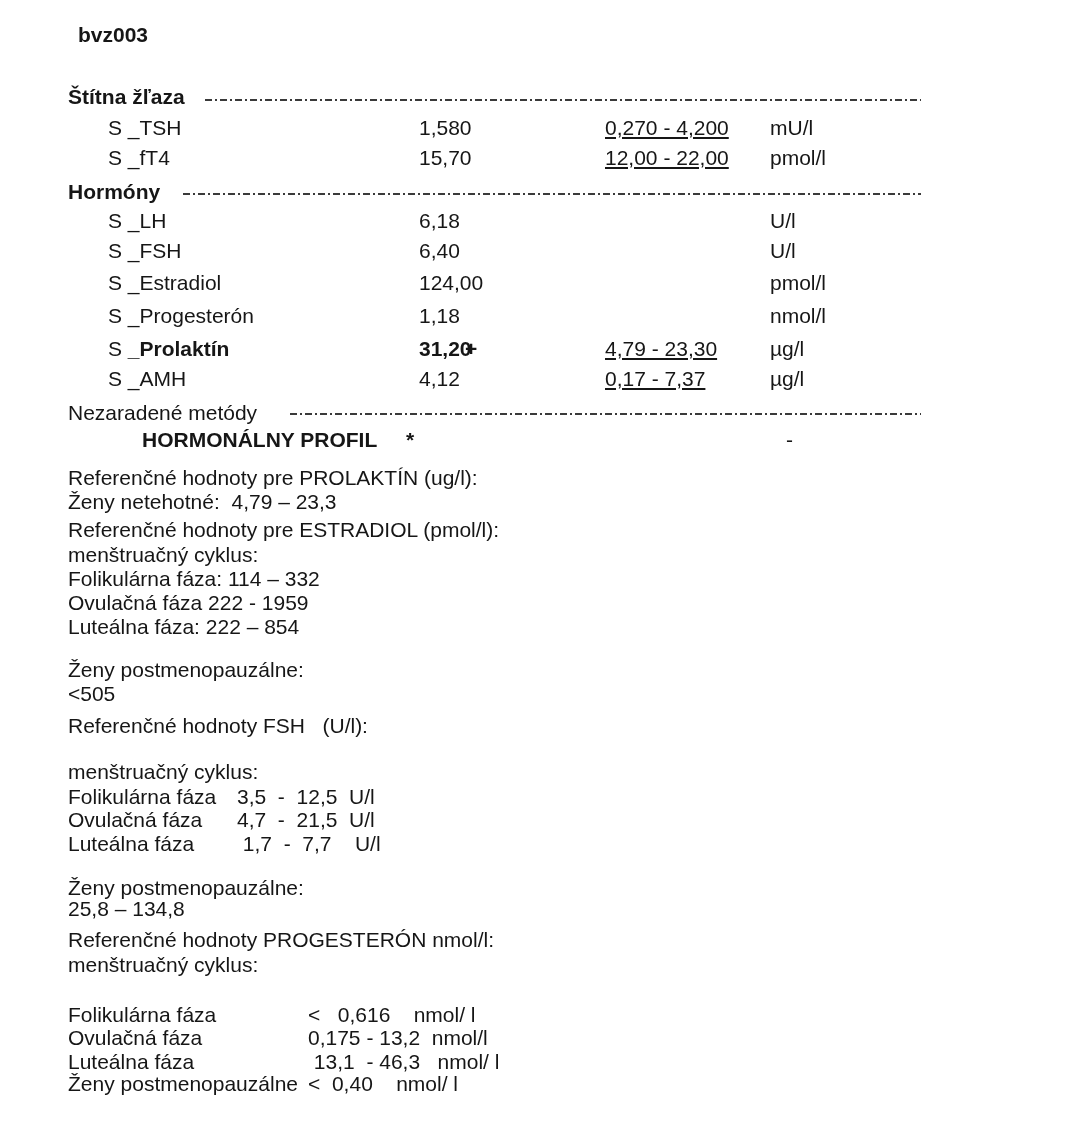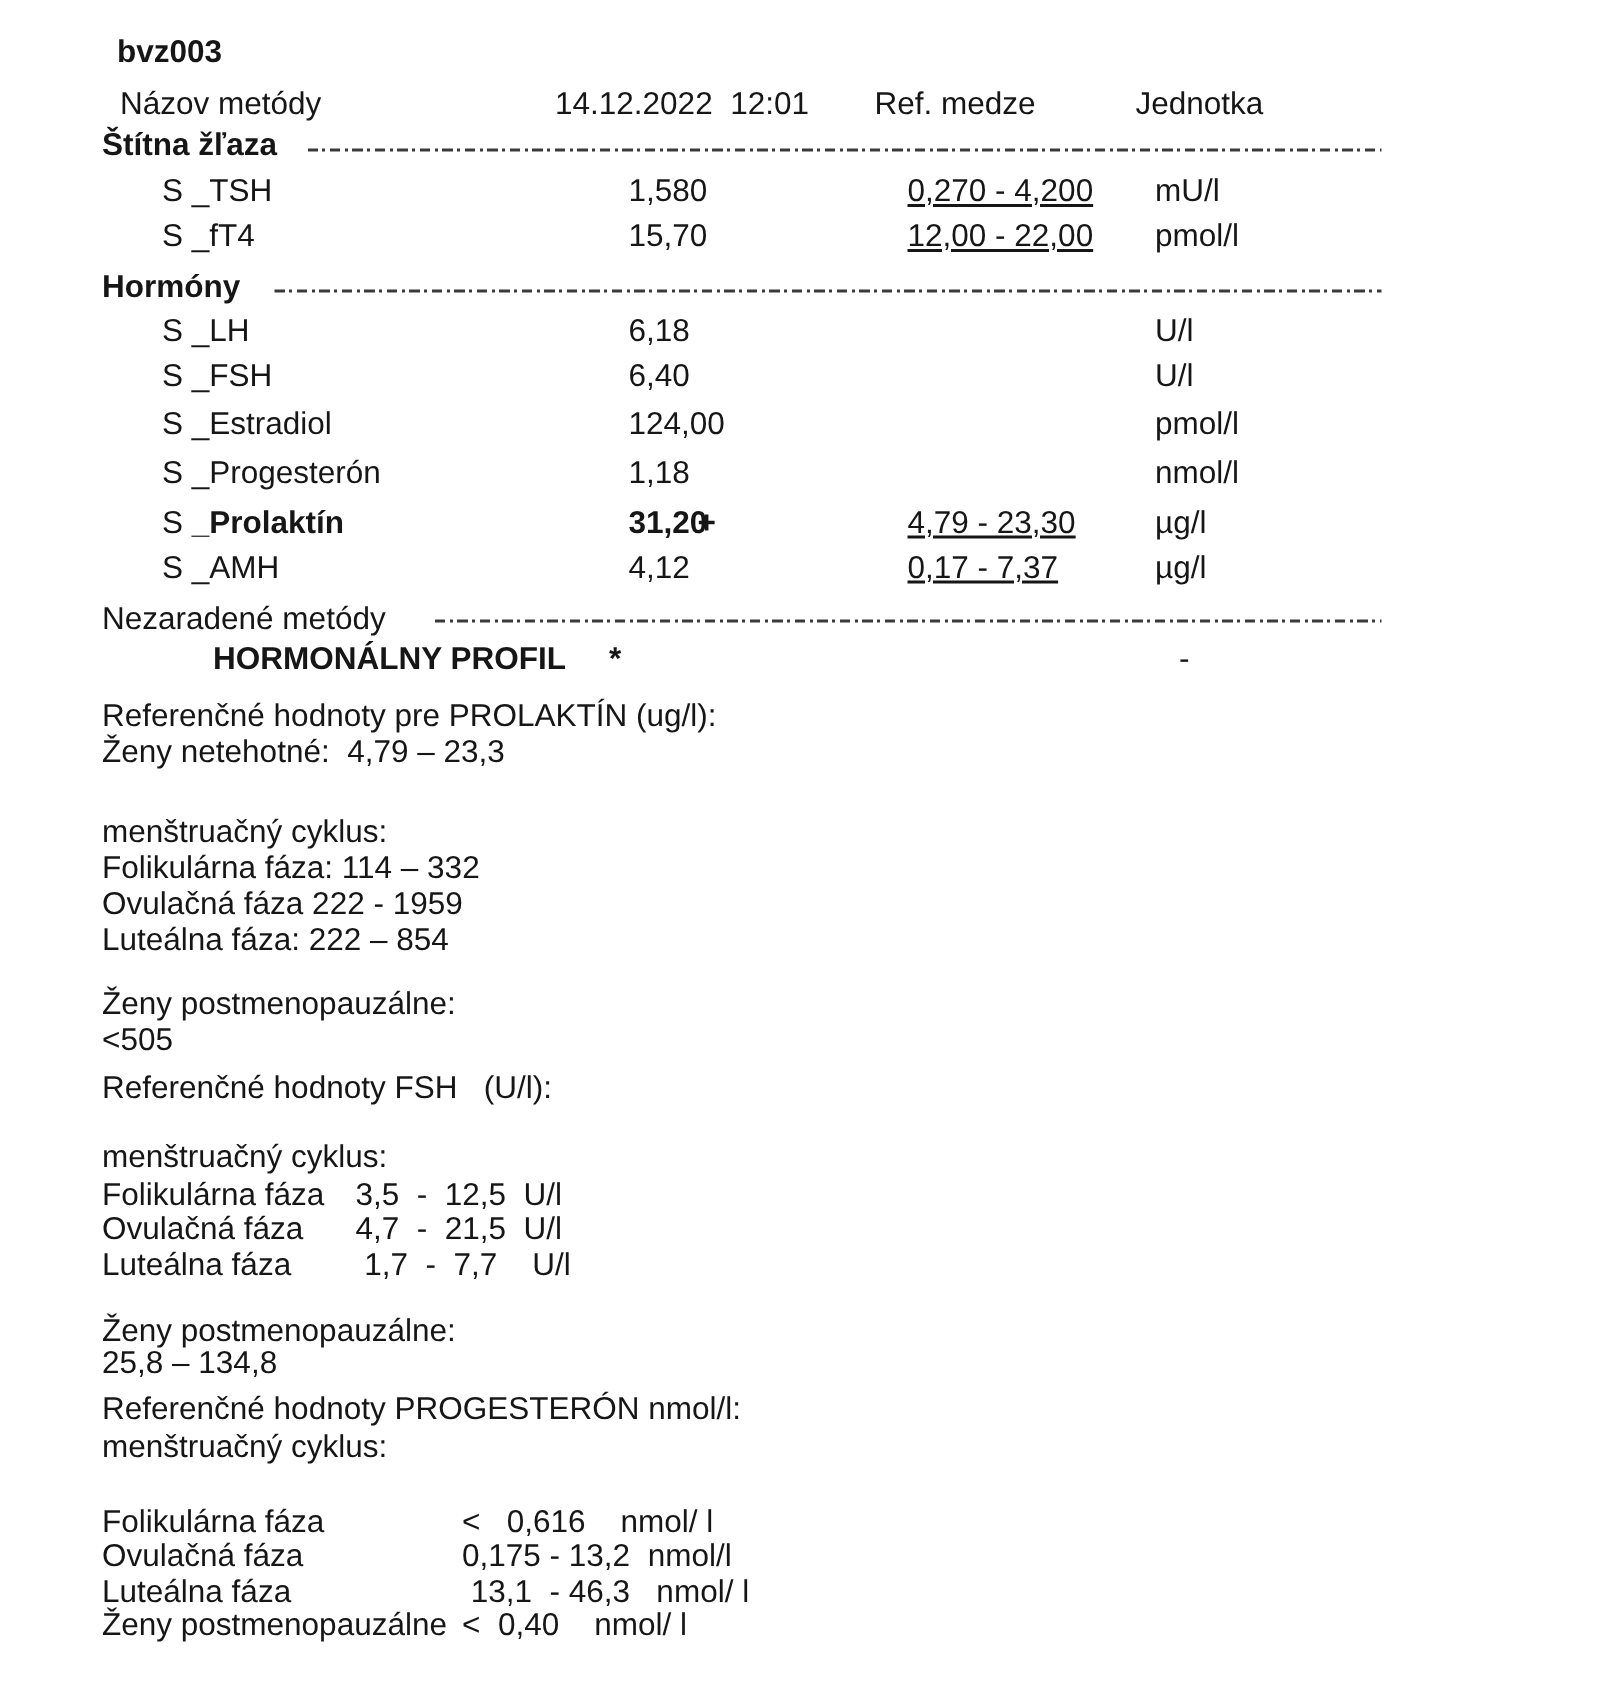--- a/index.html
+++ b/index.html
@@ -34,26 +34,20 @@
   .x-sec{left:68px;}
   .x-note{left:68px;}
 </style>
 </head>
 <body>
 
 <div class="page">
 
   <div class="line b" style="top:22px;left:78px">bvz003</div>
 
-  <div class="line" style="top:57px;left:0;width:1080px">
-    <span class="cell" style="left:80px">Názov metódy</span>
-    <span class="cell" style="left:370px">14.12.2022  12:01</span>
-    <span class="cell" style="left:583px">Ref. medze</span>
-    <span class="cell" style="left:757px">Jednotka</span>
-  </div>
 
   <div class="line b x-sec" style="top:84px">Štítna žľaza</div>
   <div class="dashline" style="top:99px;left:205px;width:716px"></div>
 
   <div class="line" style="top:115px;left:0;width:1080px">
     <span class="cell x-name"><span>S </span><span>_TSH</span></span>
     <span class="cell x-val">1,580</span>
     <span class="cell x-ref">0,270 - 4,200</span>
     <span class="cell x-unit">mU/l</span>
   </div>
@@ -111,20 +105,21 @@
   <div class="dashline" style="top:413px;left:290px;width:631px"></div>
 
   <div class="line x-note" style="top:465px">Referenčné hodnoty pre PROLAKTÍN (ug/l):</div>
 
   <div class="line" style="top:427px;left:0;width:1080px">
     <span class="cell b" style="left:142px">HORMONÁLNY PROFIL</span>
     <span class="cell b" style="left:406px">*</span>
     <span class="cell" style="left:786px">-</span>
   </div>
   <div class="line x-note" style="top:489px">Ženy netehotné:  4,79 – 23,3</div>
+  <div class="line x-note" style="top:517px">Referenčné hodnoty pre ESTRADIOL (pmol/l):</div>
   <div class="line x-note" style="top:542px">menštruačný cyklus:</div>
   <div class="line x-note" style="top:566px">Folikulárna fáza: 114 – 332</div>
   <div class="line x-note" style="top:590px">Ovulačná fáza 222 - 1959</div>
   <div class="line x-note" style="top:614px">Luteálna fáza: 222 – 854</div>
   <div class="line x-note" style="top:657px">Ženy postmenopauzálne:</div>
   <div class="line x-note" style="top:681px">&lt;505</div>
   <div class="line x-note" style="top:713px">Referenčné hodnoty FSH   (U/l):</div>
   <div class="line x-note" style="top:759px">menštruačný cyklus:</div>
 
   <div class="line" style="top:784px;left:0;width:1080px">

